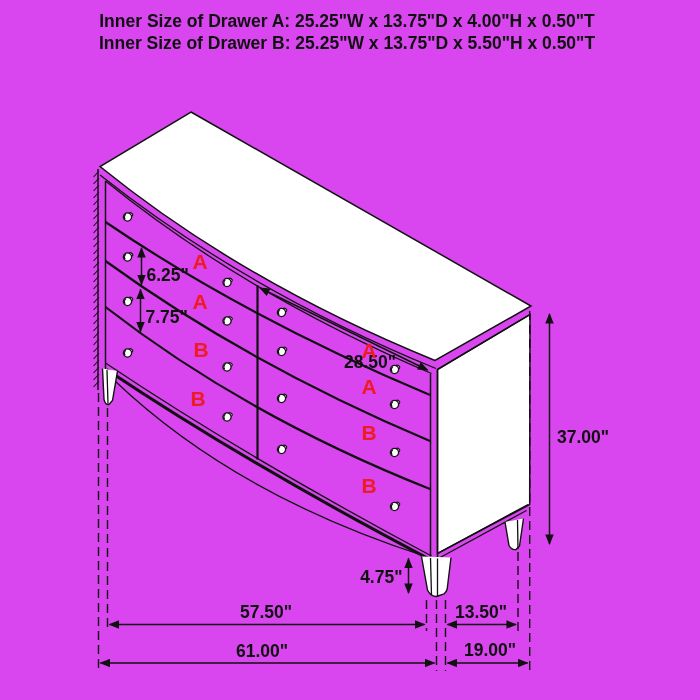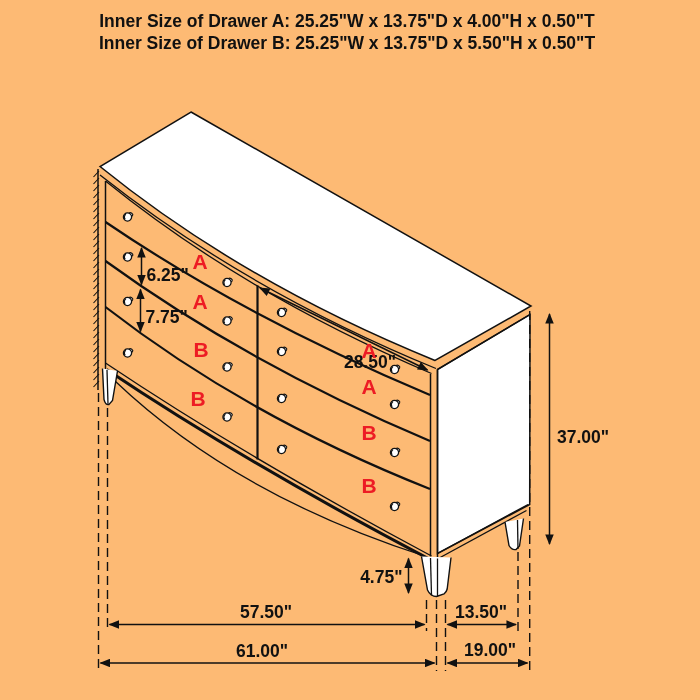--- a/index.html
+++ b/index.html
@@ -1,19 +1,19 @@
 <!DOCTYPE html>
 <html><head>
 <meta charset="utf-8">
 <style>
   html, body { margin: 0; padding: 0; background: #ffffff; }
   .canvas {
     position: relative;
     width: 700px; height: 700px;
-    background: #fdba74;
+    background: #d946ef;
     font-family: "Liberation Sans", sans-serif;
     overflow: hidden;
   }
   svg text {
     font-family: "Liberation Sans", sans-serif;
     font-weight: bold;
     fill: #111111;
   }
   .title-line { font-size: 17.5px; }
   .dim-label  { font-size: 17.5px; }

